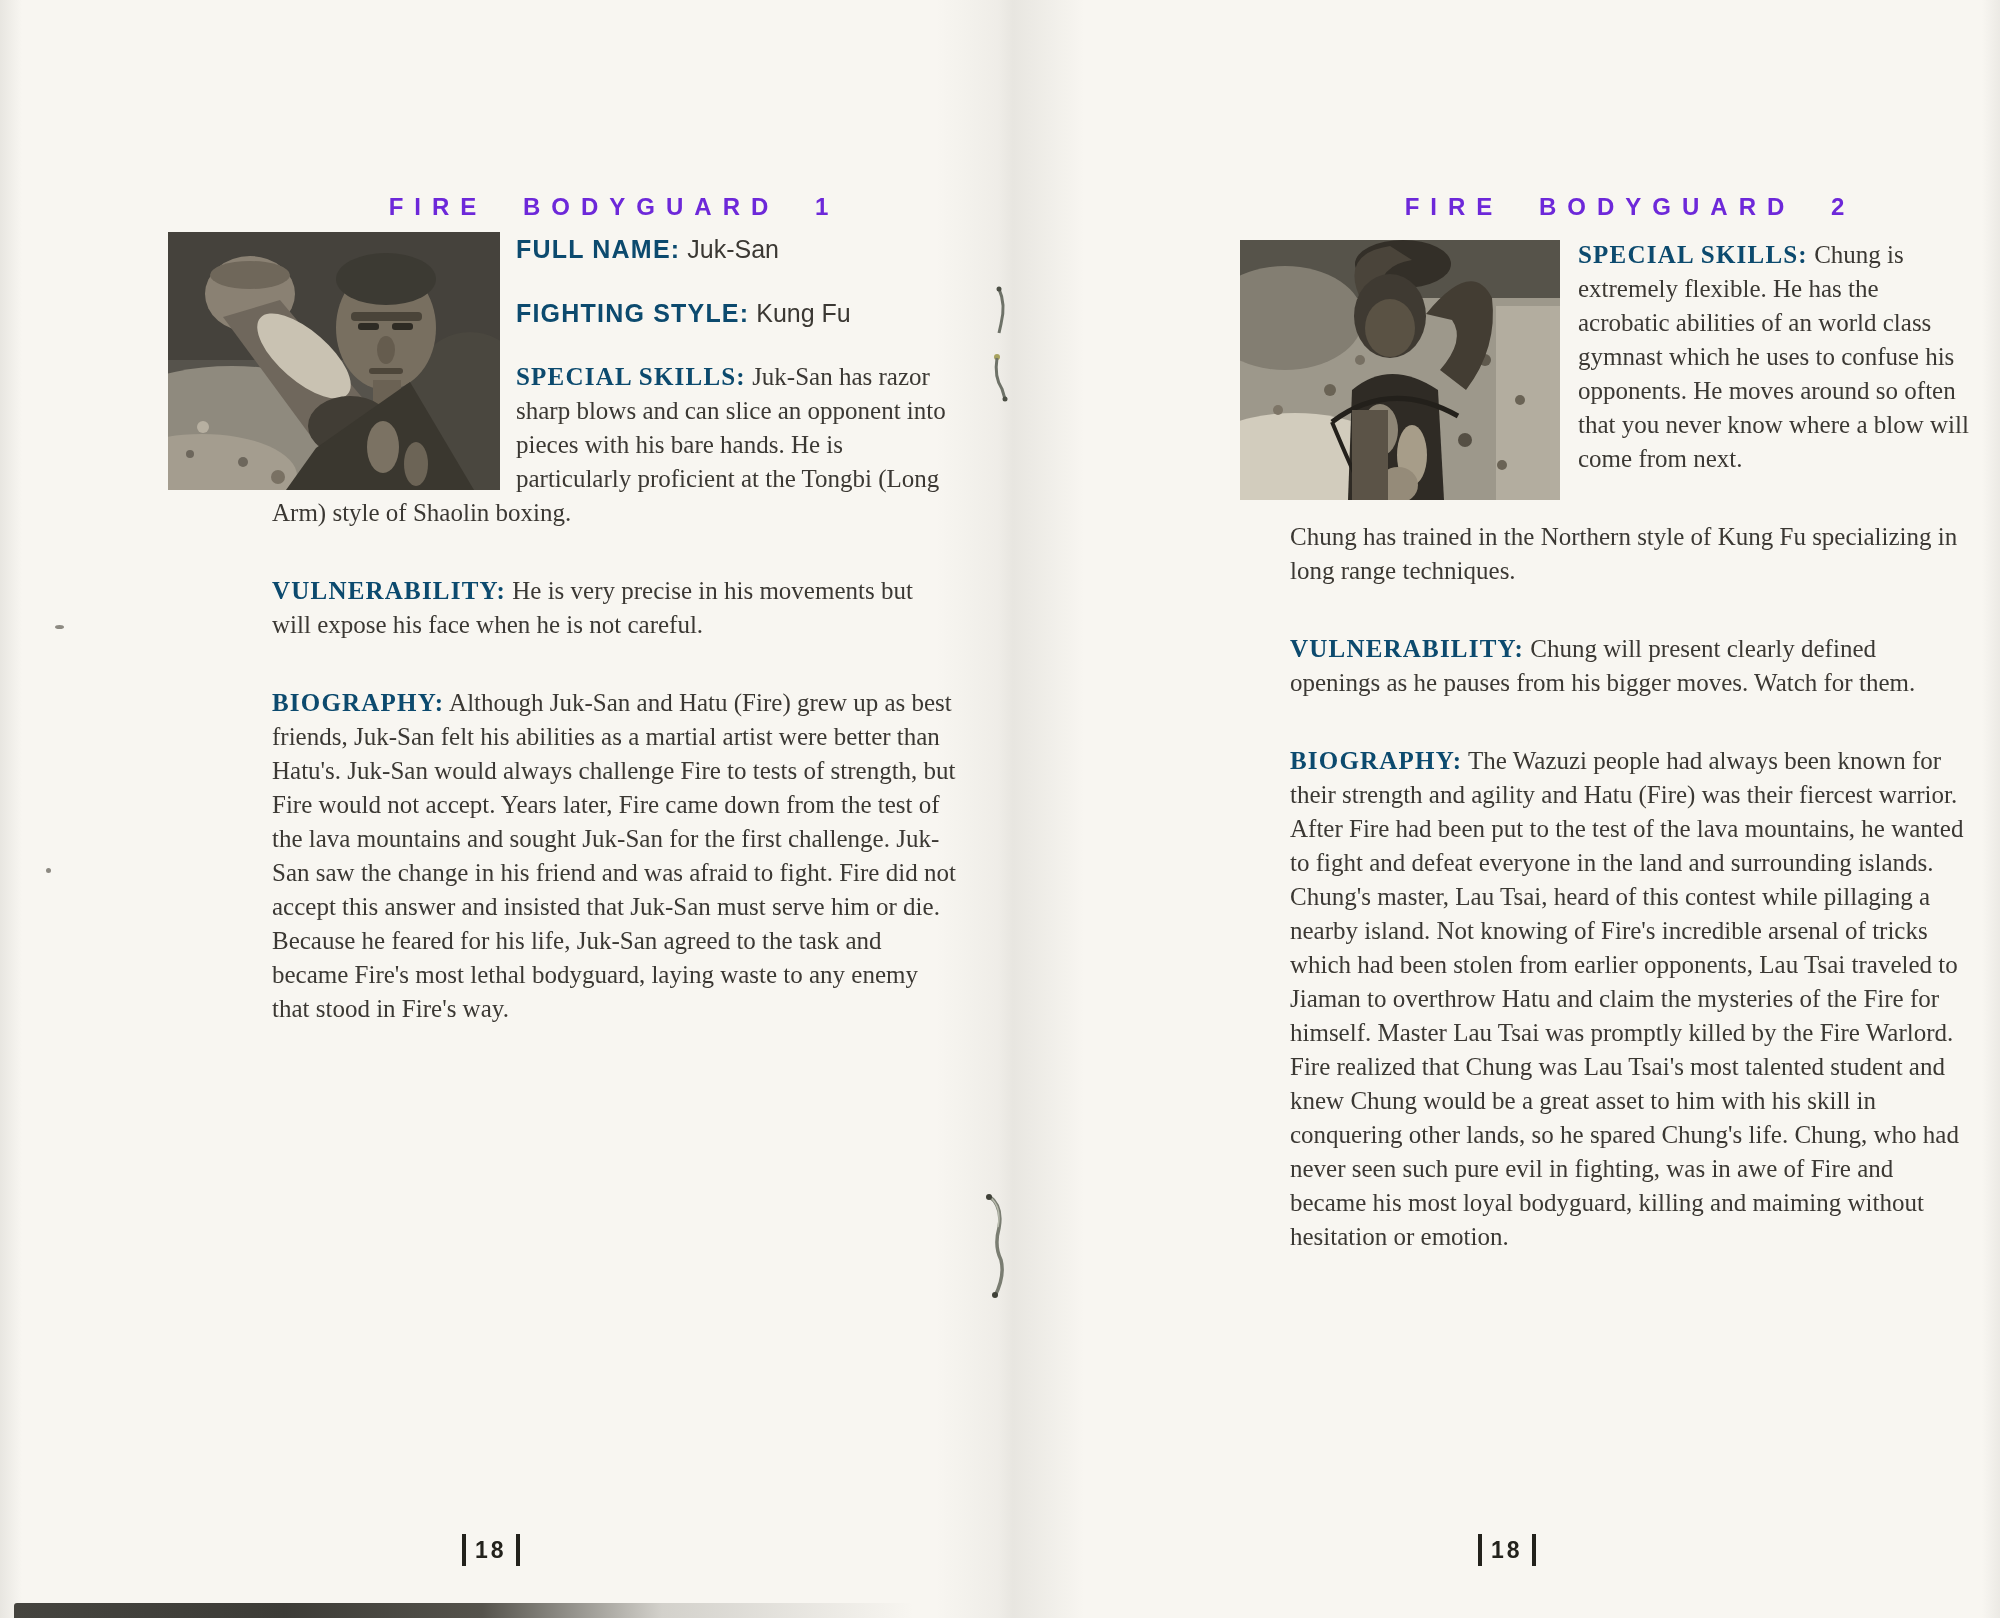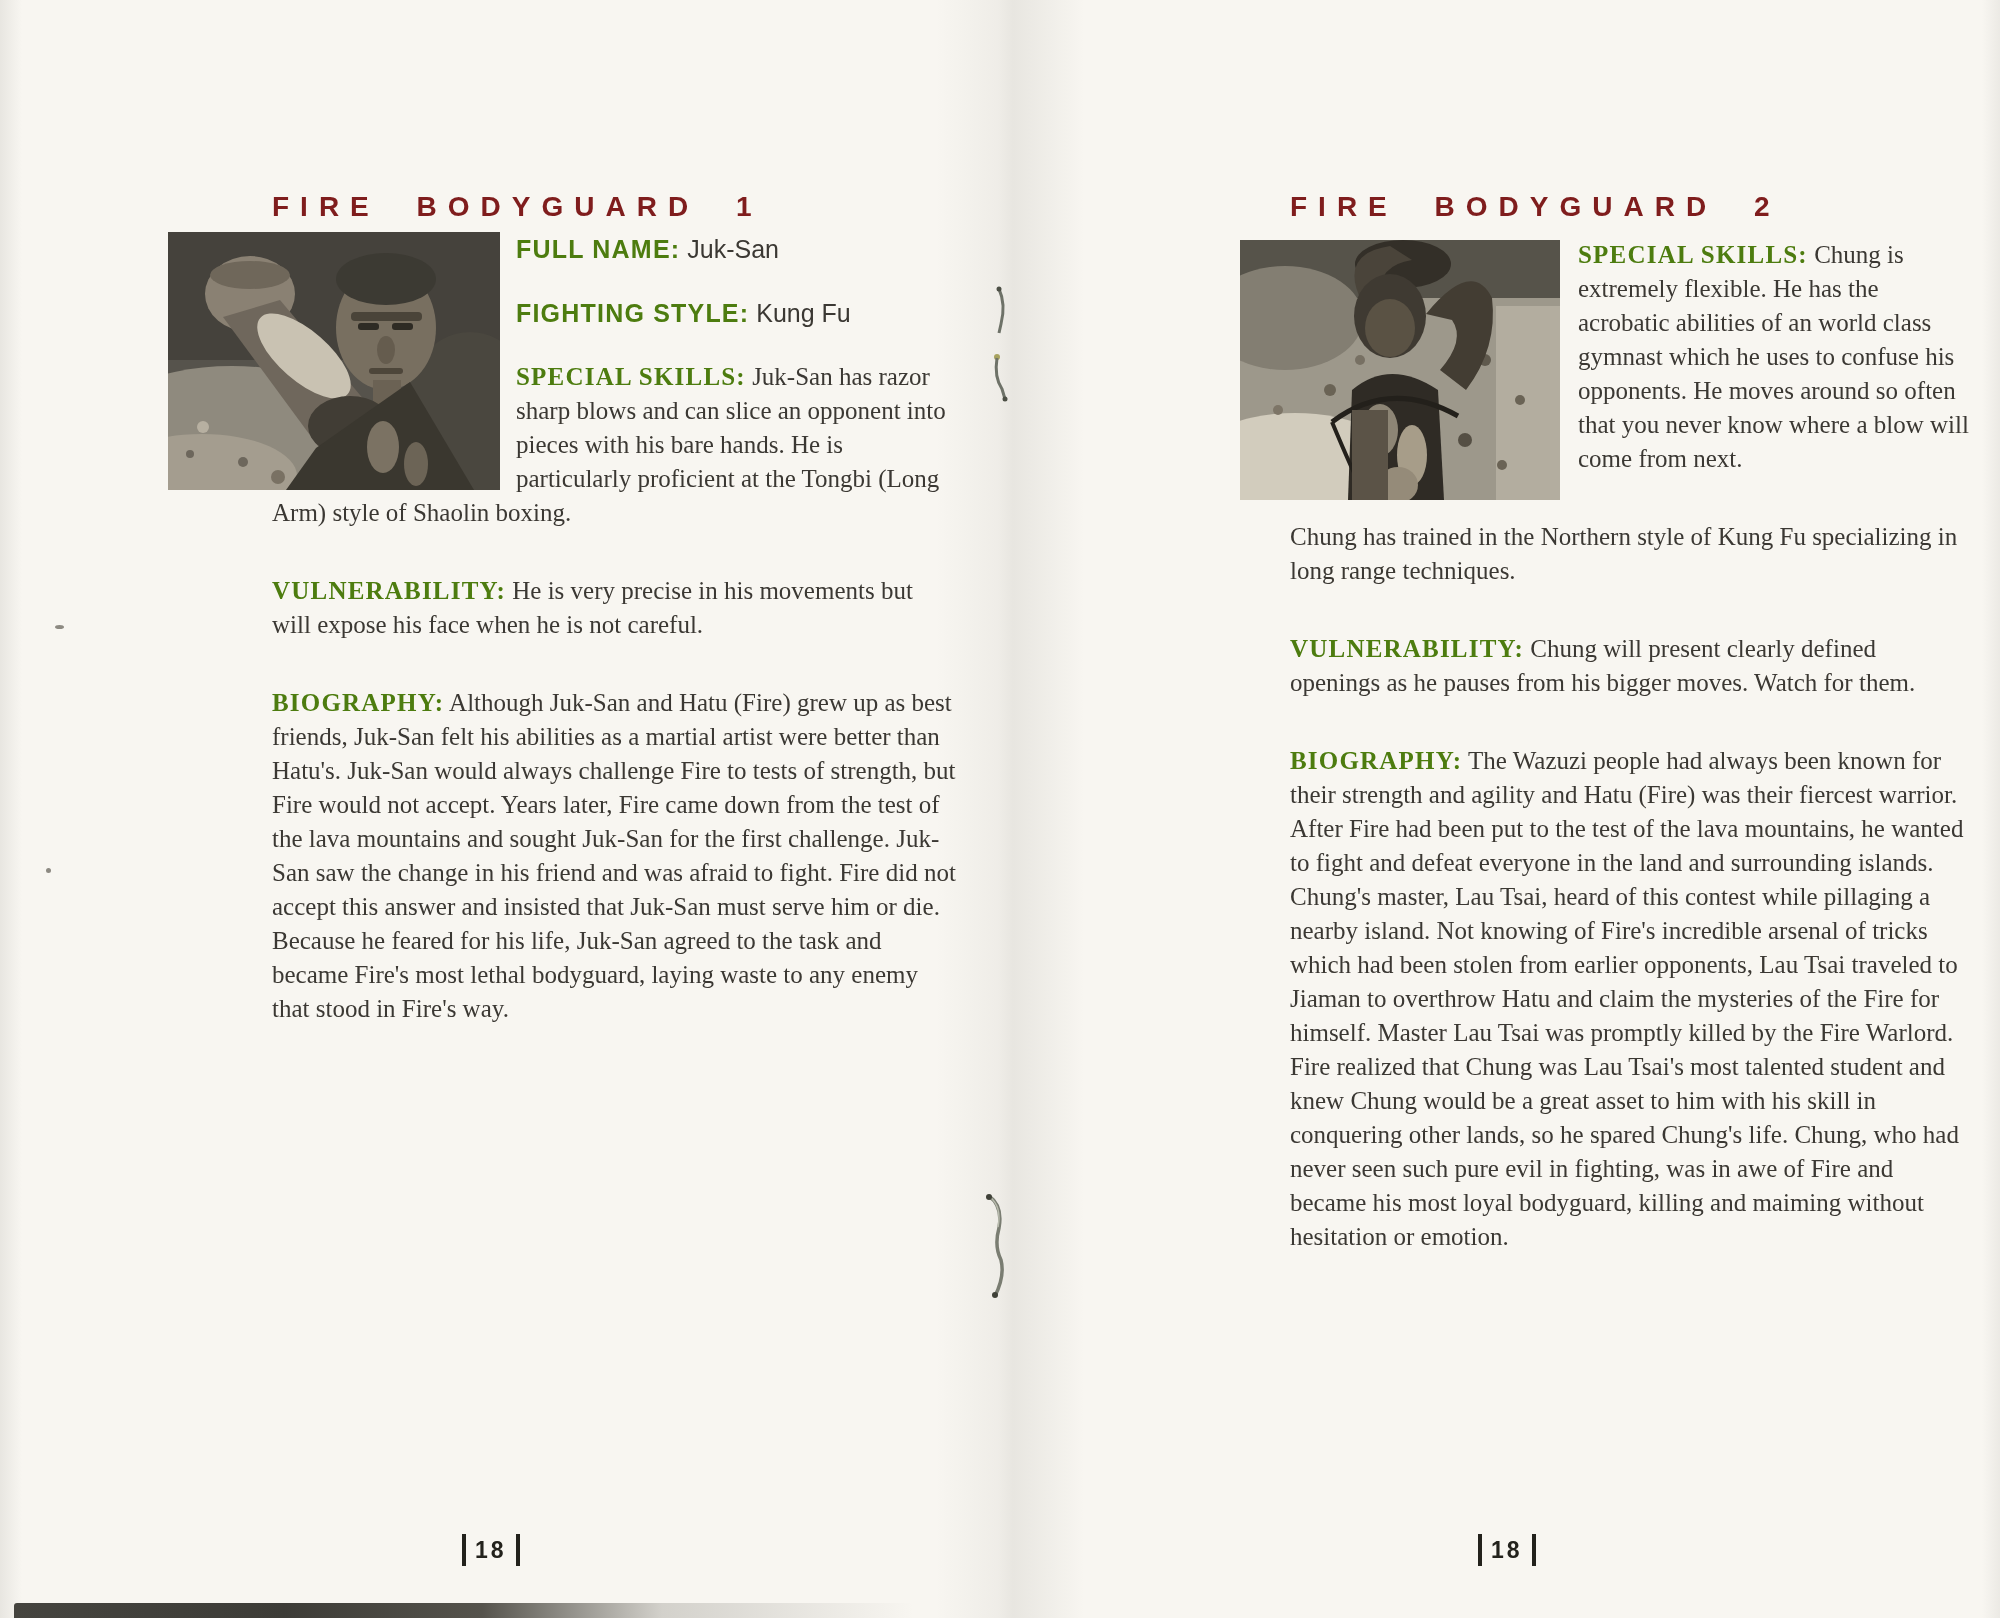--- a/index.html
+++ b/index.html
@@ -18,32 +18,32 @@
   .bottom-shadow{position:absolute;left:14px;bottom:0;width:900px;height:15px;
     border-radius:3px 3px 0 0;
     background:linear-gradient(to right,#45443f 0%,#3d3c37 30%,#55534c 52%,rgba(100,98,90,0.25) 72%,rgba(0,0,0,0) 100%);}
   .speck{position:absolute;background:#8d8a82;border-radius:50%;}
 
   .content{position:absolute;}
   .content-left{left:272px;top:190px;width:684px;}
   .content-right{left:1290px;top:190px;width:680px;}
 
   .title{
-    margin:0 0 8px 0;font-size:28px;font-weight:bold;color:#7f1d1d;
-    letter-spacing:11px;word-spacing:18px;white-space:nowrap;line-height:34px;
+    margin:0 0 8px 0;font-size:24px;font-weight:bold;color:#6d28d9;
+    letter-spacing:11px;word-spacing:18px;white-space:nowrap;line-height:34px;text-align:center;
   }
   .photo-frame{float:left;overflow:hidden;background:#55524c;}
   .photo-frame svg{display:block;width:100%;height:100%;}
   .photo-1{width:332px;height:258px;margin:0 16px 0 -104px;}
   .photo-2{width:320px;height:260px;margin:8px 18px 0 -50px;}
 
   .field{margin:0 0 30px 0;}
   .paras{margin-top:14px;font-family:Liberation Serif, serif;}
   .para{margin:0 0 44px 0;}
-  .lbl{font-weight:bold;letter-spacing:1.2px;color:#4d7c0f;}
+  .lbl{font-weight:bold;letter-spacing:1.2px;color:#0c4a6e;}
   .val{white-space:pre-line;}
 
   .pagenum{position:absolute;top:1534px;display:flex;align-items:center;gap:9px;color:#23221c;text-align:center;}
   .pagenum-left{left:462px;}
   .pagenum-right{left:1478px;}
   .pagenum .bar{width:4px;height:32px;background:#23221c;}
   .pagenum .num{font-weight:bold;font-size:23px;letter-spacing:3px;line-height:32px;}
 
   .staple{position:absolute;}
   .staple-top{left:984px;top:284px;width:32px;height:124px;}

